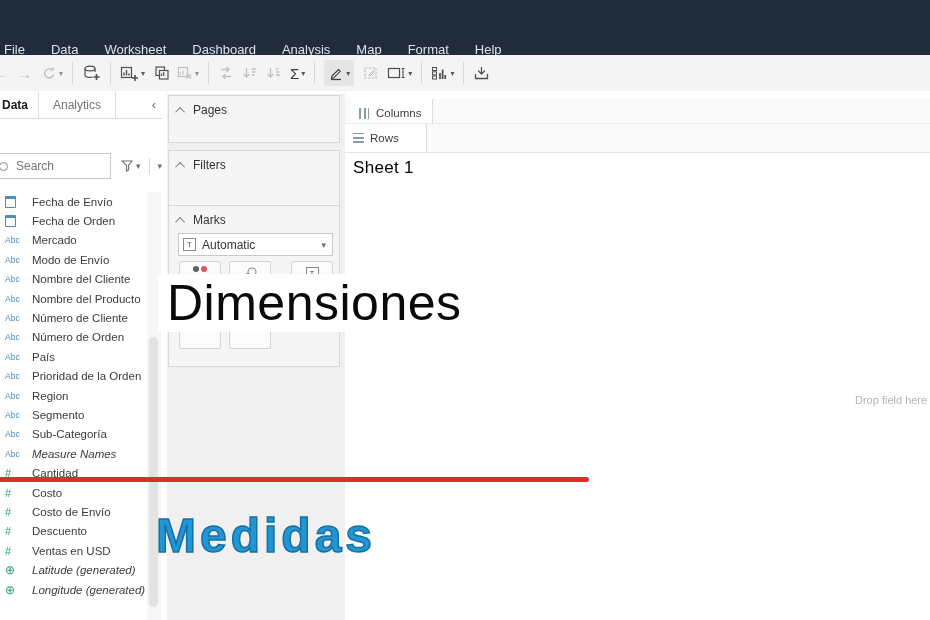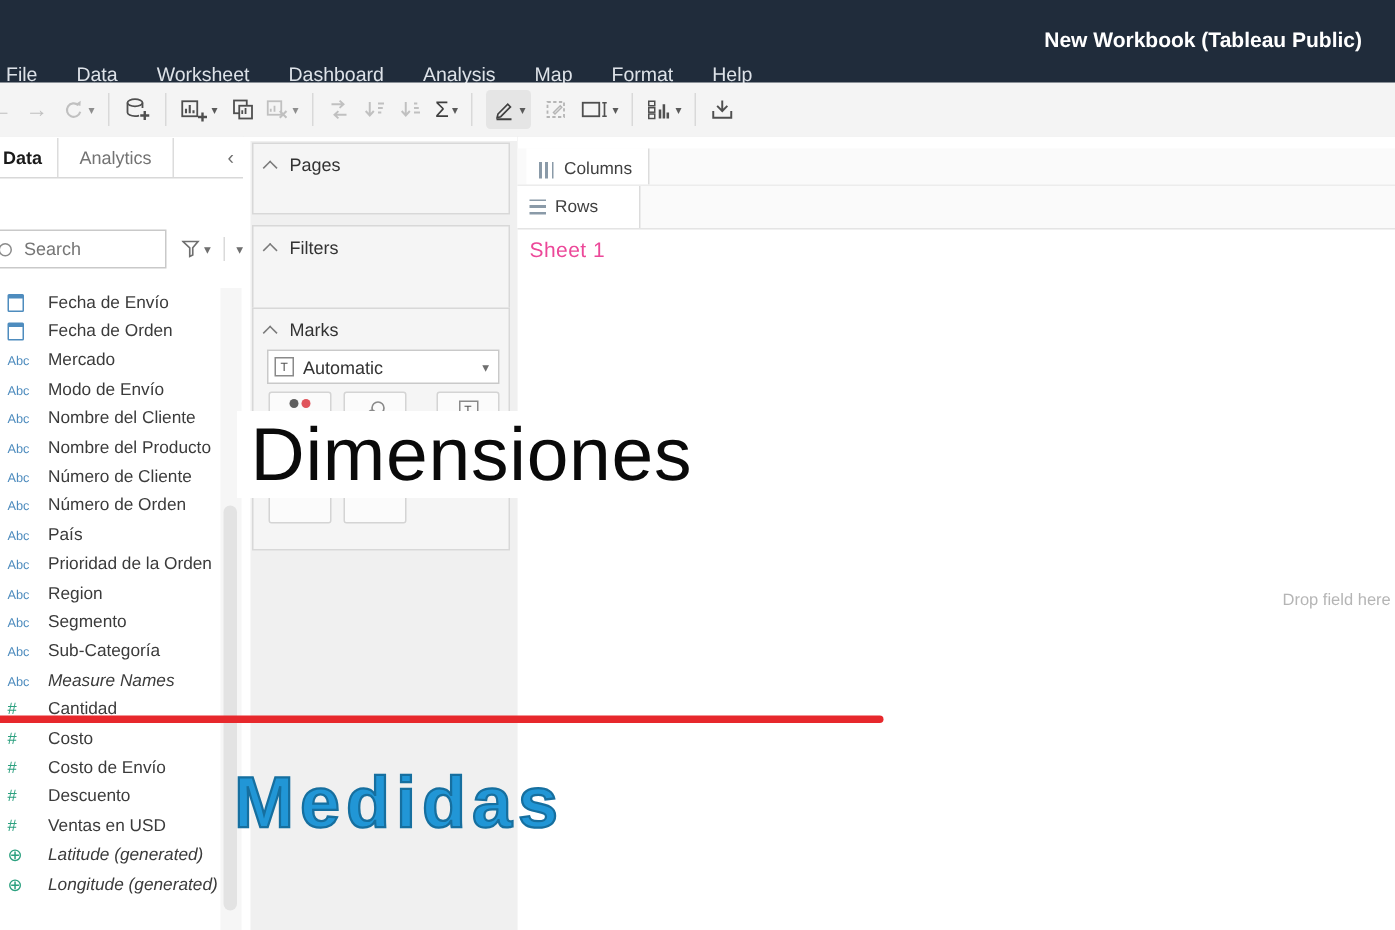--- a/index.html
+++ b/index.html
@@ -77,21 +77,21 @@
 
   
   .canvas{position:absolute;left:345px;top:91px;width:585px;height:529px;background:#fff;}
   .shelf{position:absolute;left:0;width:585px;height:28px;background:#fafafa;border-bottom:1px solid #e4e4e4;display:flex;}
   .shelf-cols{top:8px;padding-left:6px;}
   .shelf-rows{top:32px;border-top:1px solid #ececec;}
   .shelf-label{width:82px;height:100%;background:#fff;border-right:1px solid #dcdcdc;display:flex;align-items:center;box-sizing:border-box;}
   .shelf-ico-c{width:10px;height:11px;margin:0 7px 0 8px;background:repeating-linear-gradient(90deg,#8a9aa8 0 2px,transparent 2px 4.5px);}
   .shelf-ico-r{width:11px;height:10px;margin:0 6px 0 8px;background:repeating-linear-gradient(0deg,#8a9aa8 0 2px,transparent 2px 4.5px);}
   .shelf-text{font-size:11.5px;color:#404040;}
-  .sheet-title{position:absolute;left:8px;top:67px;font-size:14px;color:#ec4899;letter-spacing:.3px;}
+  .sheet-title{position:absolute;left:8px;top:67px;font-size:17px;color:#000000;letter-spacing:.3px;}
   .drop-hint{position:absolute;left:510px;top:303px;font-size:11px;color:#b5b5b5;white-space:nowrap;}
 
   
   .ov-band{position:absolute;left:158px;top:274px;width:390px;height:58px;background:#fff;display:flex;align-items:center;}
   .ov-dim{font-size:50px;color:#0a0a0a;letter-spacing:.5px;margin-left:9px;white-space:nowrap;}
   .ov-line{position:absolute;left:0;top:477px;width:589px;height:5px;background:#e7282c;border-radius:0 3px 3px 0;}
   .ov-med{position:absolute;left:156px;top:508px;font-size:48px;font-weight:bold;color:#2196d6;-webkit-text-stroke:1.5px #166f9f;letter-spacing:4px;white-space:nowrap;}
 </style>
 </head>
 <body>
@@ -102,21 +102,20 @@
     <nav class="menubar">
       <span class="menu-item">File</span>
       <span class="menu-item">Data</span>
       <span class="menu-item">Worksheet</span>
       <span class="menu-item">Dashboard</span>
       <span class="menu-item">Analysis</span>
       <span class="menu-item">Map</span>
       <span class="menu-item">Format</span>
       <span class="menu-item">Help</span>
     </nav>
-    <div class="wintitle">New Workbook (Tableau Public)</div>
   </header>
 
   <div class="toolbar">
     <span class="tbtn glyph-dis" style="margin-left:-7px">←</span>
     <span class="tbtn glyph-dis" style="margin-left:9px">→</span>
     <span class="tbtn caret" style="margin-left:9px">
       <svg width="16" height="16" viewBox="0 0 16 16">
           <path d="M12.5 9.5 a4.5 4.5 0 1 1 -1.3 -4.4" fill="none" stroke="#c0c0c0" stroke-width="1.4"></path>
           <path d="M12.8 2.2 l-0.2 3.5 -3.3 -1.2 z" fill="#c0c0c0"></path>
         </svg>

